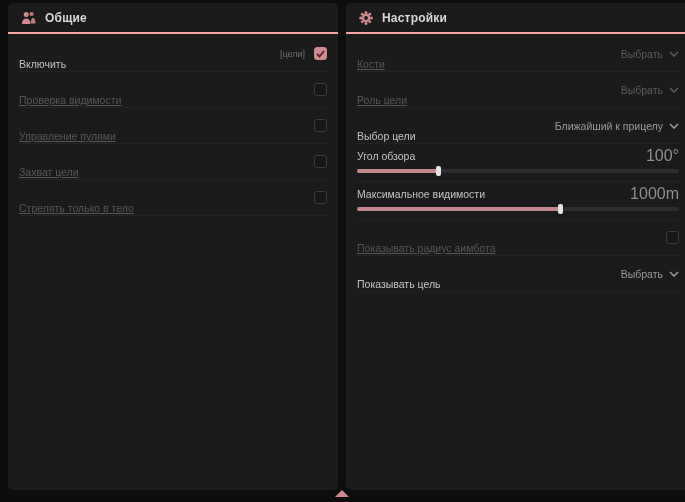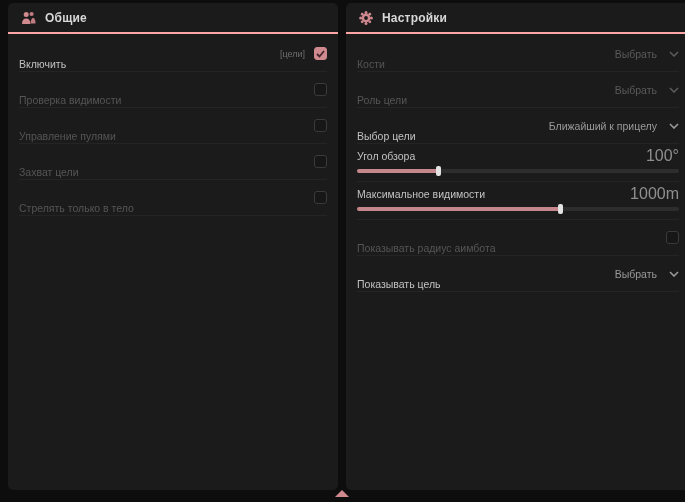--- a/index.html
+++ b/index.html
@@ -10,28 +10,28 @@
          border-radius:5px;box-sizing:border-box;}
   #panel-left{left:8px;width:330px;}
   #panel-right{left:346px;width:344px;}
   .panel-header{display:flex;align-items:center;gap:9px;height:29px;
                 padding:0 13px;border-bottom:2px solid #fca5a5;}
   .panel-title{font-size:12px;font-weight:bold;color:#d8d8d8;letter-spacing:.2px;}
   .panel-body{padding:2px 11px 0 11px;}
   .row{display:flex;align-items:center;justify-content:space-between;
        min-height:23px;border-bottom:1px solid #242424;padding:1px 0;}
   .row .label{font-size:10.5px;color:#c2c2c2;margin-top:21px;}
-  .row.dim .label{color:#555555;}
+  .row.dim .label{color:#555555;text-decoration:underline;}
   .right-side{display:flex;align-items:center;gap:9px;}
   .keybind{font-size:9px;color:#6e6e6e;}
   .checkbox{width:13px;height:13px;border-radius:3px;border:1px solid #3a3a3a;
             background:#171717;display:flex;align-items:center;justify-content:center;
             box-sizing:border-box;cursor:pointer;}
   .checkbox.checked{background:#d0898e;border-color:#d0898e;}
-  .dropdown{display:flex;align-items:center;gap:12px;cursor:pointer;}
+  .dropdown{display:flex;align-items:center;gap:6px;cursor:pointer;}
   .dd-value{font-size:10.5px;color:#9a9a9a;}
   .row.dim .dd-value{color:#5a5a5a;}
   .chev{width:10px;height:6px;}
   .chev polyline{fill:none;stroke:#9a9a9a;stroke-width:1.6;}
   .row.dim .chev polyline{stroke:#5a5a5a;}
   .slider-row{display:block;border-bottom:1px solid #242424;padding:3px 0 8px 0;}
   .slider-top{display:flex;align-items:center;justify-content:space-between;height:18px;gap:47px;}
   .slider-top .label{font-size:10.5px;color:#c2c2c2;}
   .slider-top .value{font-size:16px;color:#8f8f8f;}
   .track{position:relative;height:4px;background:#2d2d2d;border-radius:2px;

